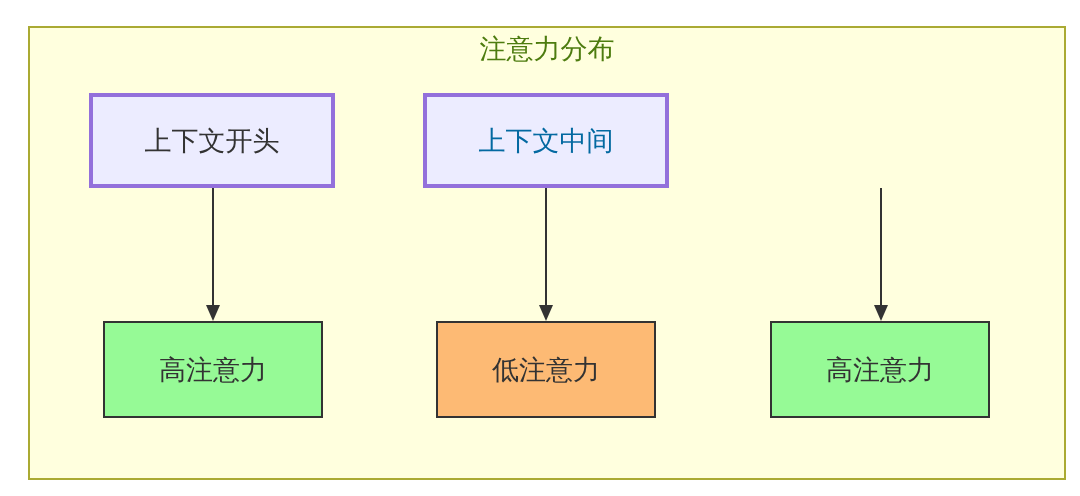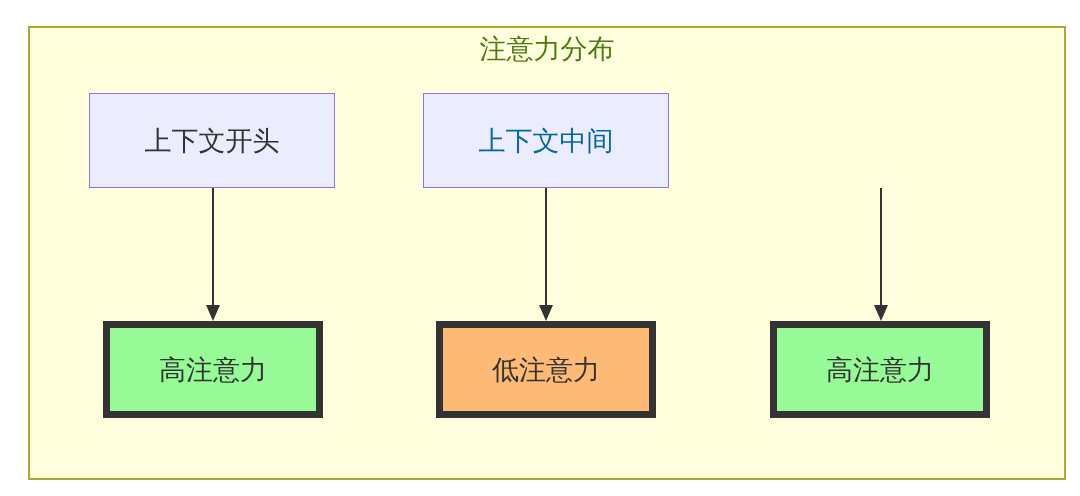--- a/index.html
+++ b/index.html
@@ -29,27 +29,27 @@
     position:absolute;
     box-sizing:border-box;
     display:flex;
     align-items:center;
     justify-content:center;
     font-size:27px;
     text-align:center;
   }
   .source{
     top:93px;width:246px;height:95px;
-    border:1px solid #000000;
+    border:4px solid #000000;
     background:#ececff;
   }
   .s0{left:89px}.s1{left:423px}.s2{left:758px}
   .target{
     top:321px;width:220px;height:97px;
-    border:7px solid #14532d;
+    border:2px solid #14532d;
     background:#96fa96;
   }
   .t0{left:103px}.t1{left:436px}.t2{left:770px}
   .arrow{
     position:absolute;
     top:188px;width:20px;height:134px;
   }
   .a0{left:203px}.a1{left:536px}.a2{left:871px}
 </style>
 </head>

